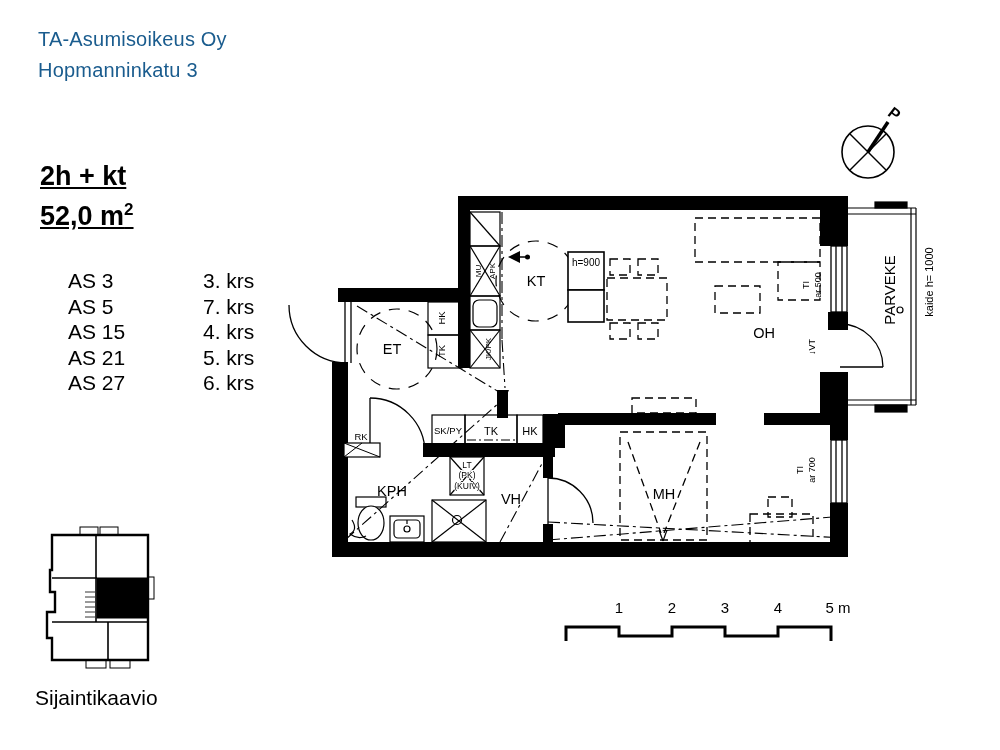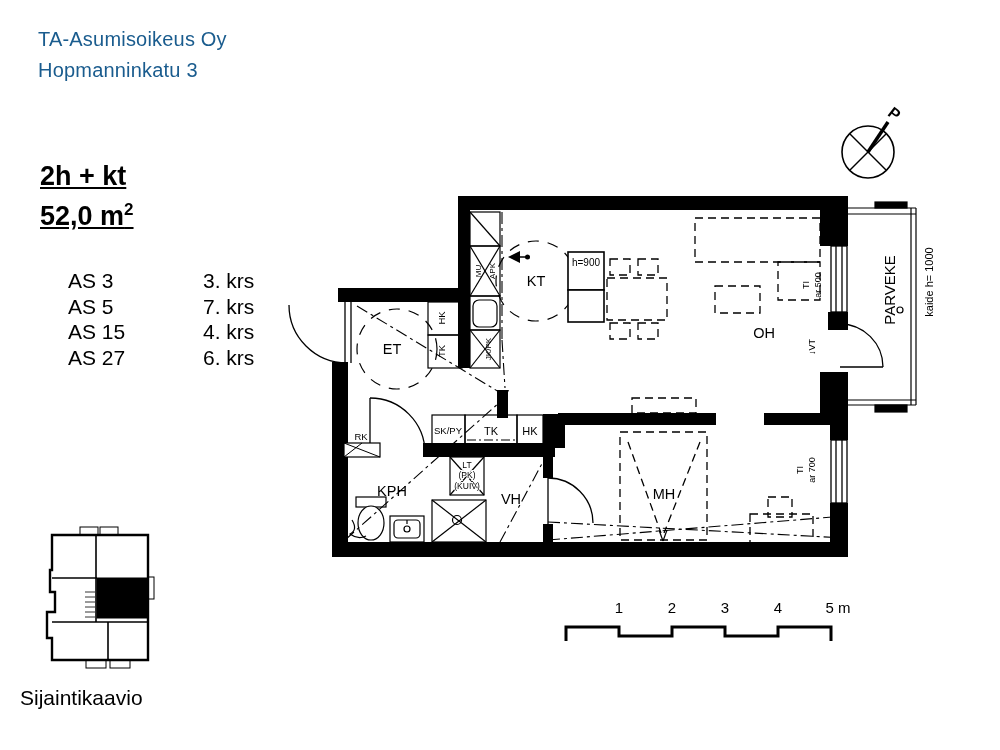--- a/index.html
+++ b/index.html
@@ -5,21 +5,21 @@
   html,body{margin:0;padding:0;}
   body{width:1000px;height:750px;position:relative;background:#fff;overflow:hidden;
        font-family:"Liberation Sans", sans-serif;color:#000;}
   .abs{position:absolute;}
   .title{left:38px;top:24px;font-size:20px;font-weight:normal;line-height:31px;letter-spacing:.2px;}
   .aptinfo{left:40px;top:160px;font-size:27px;font-weight:bold;line-height:33px;text-decoration:underline;}
   .aptinfo sup{font-size:17px;}
   .units{left:40px;top:268px;font-size:21px;line-height:25.5px;margin-left:28px;}
   .units .row{display:flex;}
   .units .c1{width:135px;}
-  .caption{left:20px;top:686px;font-size:21px;}
+  .caption{left:35px;top:686px;font-size:21px;}
   svg text{font-family:"Liberation Sans", sans-serif;fill:#000;}
   .halo{paint-order:stroke;stroke:#fff;stroke-width:2px;}
 </style>
 </head>
 <body>
 
 <div class="abs title" style="color:#1a5c8e;">
   <div>TA-Asumisoikeus Oy</div>
   <div>Hopmanninkatu 3</div>
 </div>
@@ -34,20 +34,24 @@
       <div class="c1">AS 3</div>
       <div>3. krs</div>
     </div>
   <div class="row">
       <div class="c1">AS 5</div>
       <div>7. krs</div>
     </div>
   <div class="row">
       <div class="c1">AS 15</div>
       <div>4. krs</div>
+    </div>
+  <div class="row">
+      <div class="c1">AS 21</div>
+      <div>5. krs</div>
     </div>
   <div class="row">
       <div class="c1">AS 27</div>
       <div>6. krs</div>
     </div>
 </div>
 
 <svg class="abs" style="left:280px;top:88px;" width="680" height="582" viewBox="280 88 680 582">
 
   <g fill="#000" stroke="none">

